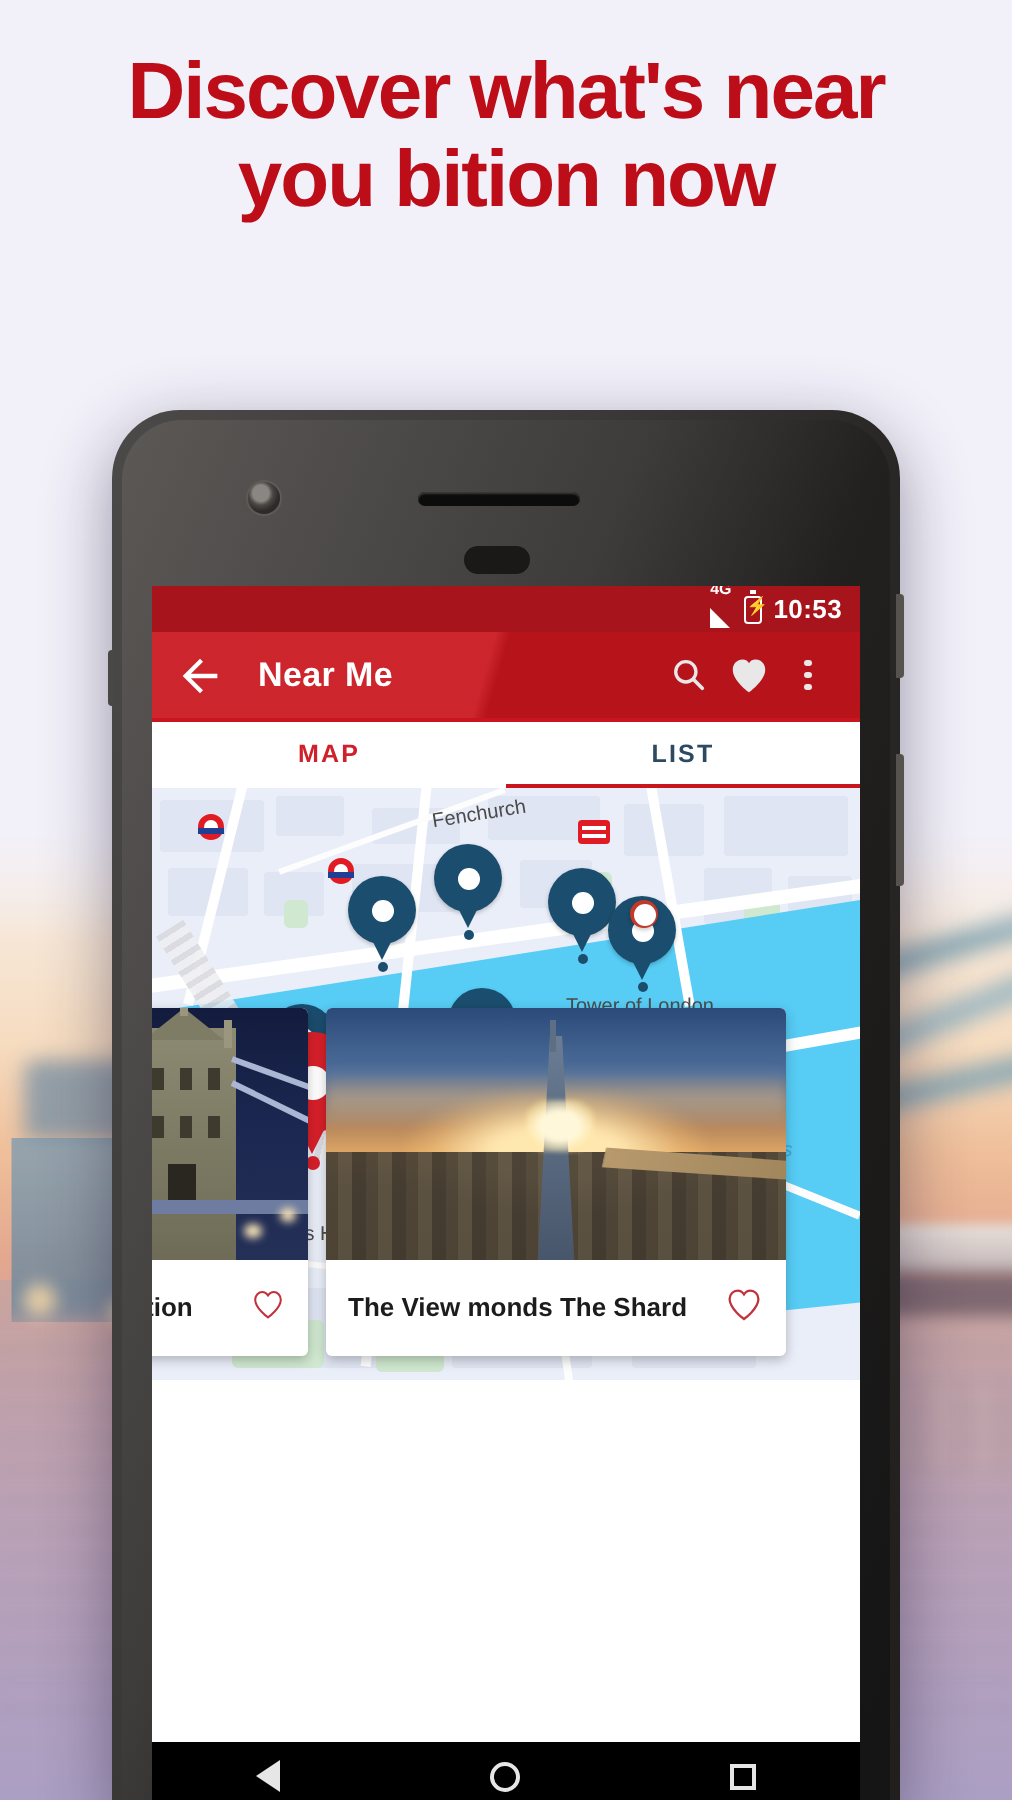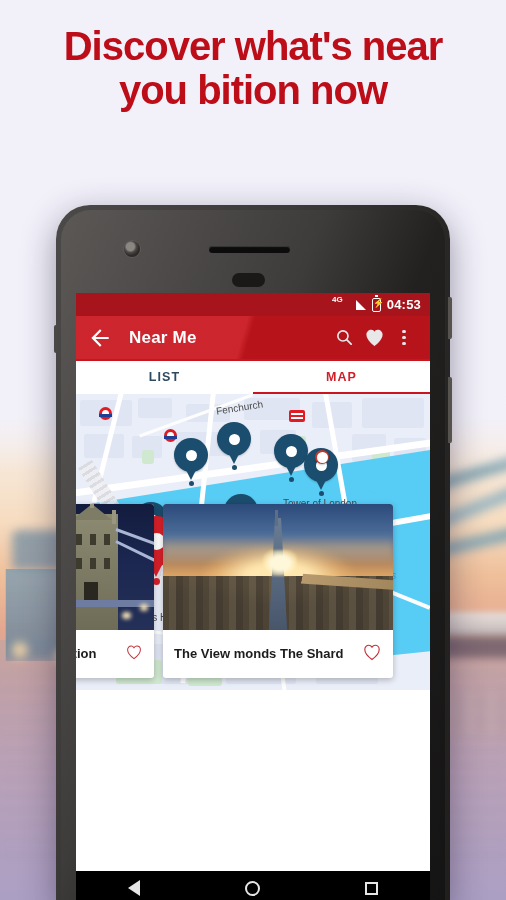--- a/index.html
+++ b/index.html
@@ -134,21 +134,21 @@
     position:absolute; left:20px; top:88px; width:354px; height:612px;
     overflow:hidden; background:#fff;
   }
 
   
   .statusbar{
     height:23px; background:#a8141b; display:flex; align-items:center;
     justify-content:flex-end; padding-right:9px; gap:6px;
     color:#fff; font-size:12px; font-weight:bold;
   }
-  .sb-net{ display:flex; align-items:flex-start; gap:13px; }
+  .sb-net{ display:flex; align-items:flex-start; gap:1px;flex-direction:column; }
   .sb-4g{ font-size:8px; font-weight:bold; line-height:8px; position:relative; top:-4px;}
   .sb-tri{ width:0;height:0;border-left:10px solid #fff;border-top:10px solid transparent; }
   .sb-batt{ width:9px;height:14px;border:1.5px solid #fff;border-radius:2px;position:relative; }
   .sb-batt::before{content:"";position:absolute;left:2px;top:-3.5px;width:3px;height:2px;background:#fff;}
   .sb-batt::after{content:"\26A1";position:absolute;left:0.5px;top:-1px;font-size:9px;color:#a8141b;}
   .sb-time{ font-size:13px; letter-spacing:.2px; }
 
   
   .appbar{
     height:43px; background:#c9151d; display:flex; align-items:center; padding:0 11px;
@@ -302,21 +302,21 @@
   <div class="btn-left"></div>
 
   <div id="screen">
 
     <div class="statusbar">
       <div class="sb-net">
         <span class="sb-4g">4G</span>
         <span class="sb-tri"></span>
       </div>
       <div class="sb-batt"></div>
-      <div class="sb-time">04:53</div>
+      <div class="sb-time">10:53</div>
     </div>
 
     <div class="appbar">
       <div class="ab-back">
         <svg width="26" height="26" viewBox="0 0 24 24">
             <path d="M20 11H7.8l5.6-5.6L12 4l-8 8 8 8 1.4-1.4L7.8 13H20z" fill="#fff"></path>
           </svg>
       </div>
       <div class="ab-title">Near Me</div>
       <div class="ab-icon">
@@ -333,22 +333,22 @@
       <div class="ab-icon">
         <span class="dots">
             <i></i>
             <i></i>
             <i></i>
           </span>
       </div>
     </div>
 
     <div class="tabs">
+      <div class="tab active">MAP</div>
       <div class="tab inactive">LIST</div>
-      <div class="tab active">MAP</div>
       <div class="tab-underline"></div>
     </div>
 
     <div id="map">
       <div class="land"></div>
 
       <div class="blk" style="left:4px;top:6px;width:52px;height:26px;"></div>
       <div class="blk" style="left:62px;top:4px;width:34px;height:20px;"></div>
       <div class="blk" style="left:110px;top:10px;width:44px;height:18px;"></div>
       <div class="blk" style="left:168px;top:4px;width:56px;height:22px;"></div>

